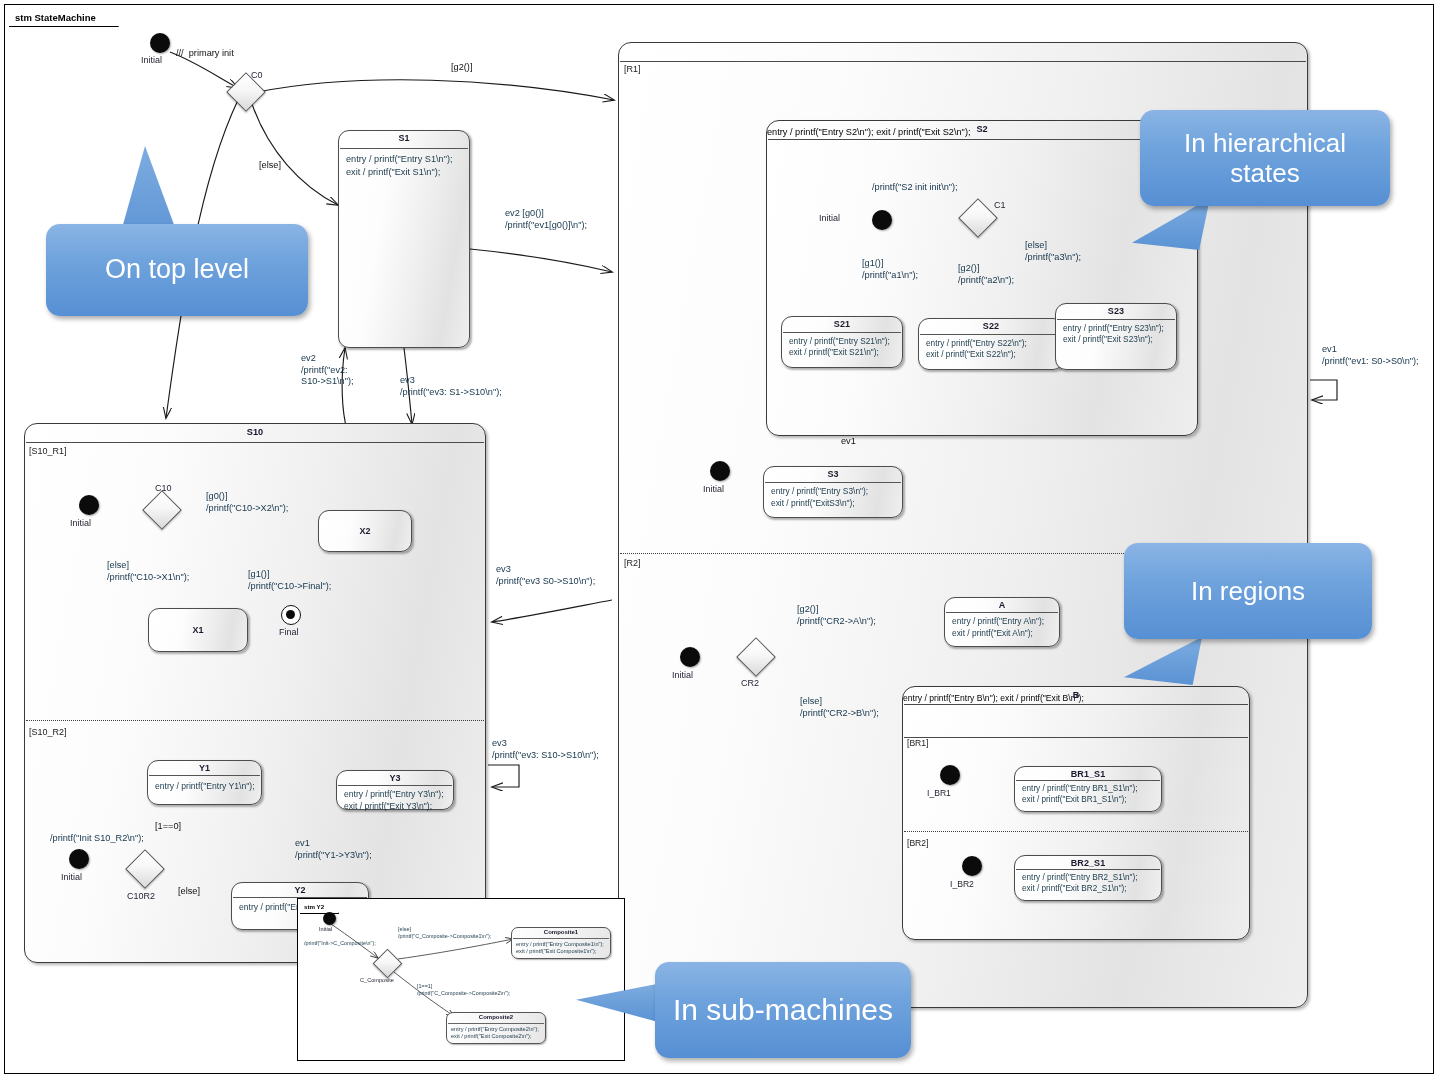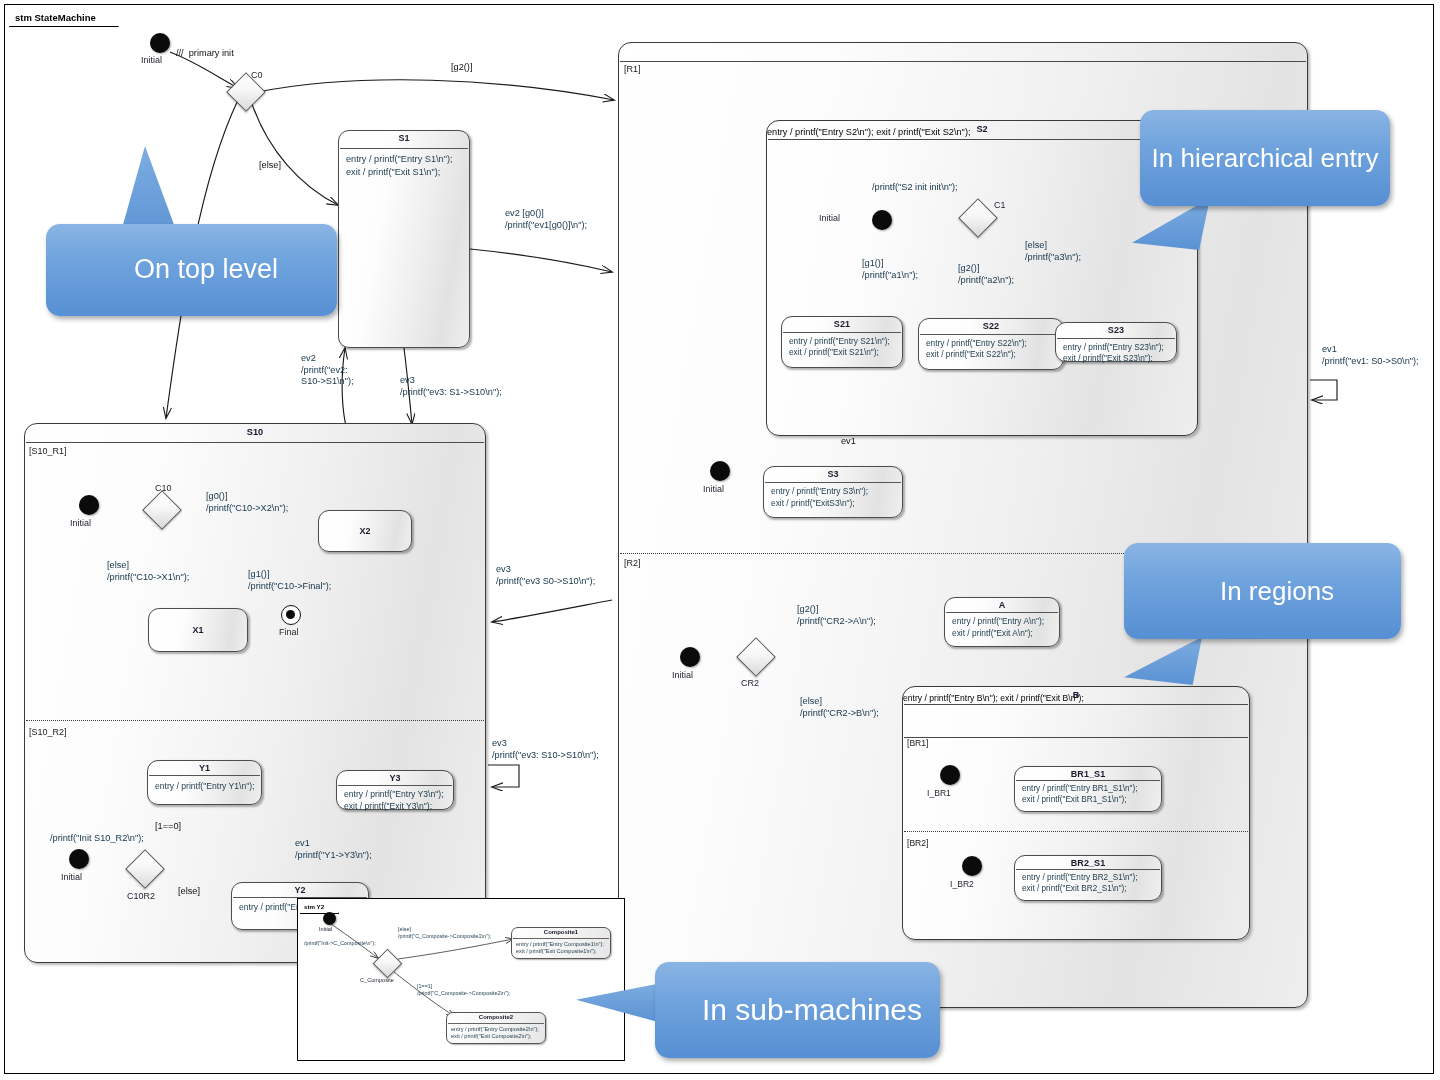--- a/index.html
+++ b/index.html
@@ -77,21 +77,21 @@
   .ins-state > .body{position:absolute;left:4px;right:2px;font-size:5.6px;
                      color:#1b3a4b;line-height:7.4px;white-space:pre;}
   .ins-tl{position:absolute;font-size:5.4px;color:#1b3a4b;line-height:7px;white-space:pre;}
   .ins-lbl{position:absolute;font-size:5.6px;color:#231d2e;}
 
   
   .callout{position:absolute;border-radius:14px;
            background:linear-gradient(180deg,#8ab4e4 0%,#6fa3dd 40%,#568fd3 100%);
            box-shadow:2px 3px 5px rgba(0,0,0,.33);
            color:#fff;display:flex;align-items:center;justify-content:center;
-           text-align:center;line-height:1.16;font-weight:400;padding-left:29px;}
+           text-align:center;line-height:1.16;font-weight:400;}
   .tail{position:absolute;background:linear-gradient(180deg,#7dace0 0%,#5a92d4 100%);
         filter:drop-shadow(1px 2px 2px rgba(0,0,0,.28));}
 </style>
 </head>
 <body>
 
 <div id="frame">
   <div class="frame-tab">stm StateMachine</div>
 </div>
 
@@ -223,21 +223,21 @@
   <span class="sep" style="top:15px"></span>
   <span class="body" style="top:19px;font-size:8.3px;line-height:11.4px">entry / printf("Entry S21\n");
 exit / printf("Exit S21\n");</span>
 </div>
 <div class="state" style="left:918px;top:318px;width:146px;height:52px">
   <span class="nm">S22</span>
   <span class="sep" style="top:15px"></span>
   <span class="body" style="top:19px;font-size:8.3px;line-height:11.4px">entry / printf("Entry S22\n");
 exit / printf("Exit S22\n");</span>
 </div>
-<div class="state" style="left:1055px;top:322px;width:122px;height:40px">
+<div class="state" style="left:1055px;top:303px;width:122px;height:67px">
   <span class="nm">S23</span>
   <span class="sep" style="top:15px"></span>
   <span class="body" style="top:19px;font-size:8.3px;line-height:11.4px">entry / printf("Entry S23\n");
 exit / printf("Exit S23\n");</span>
 </div>
 
 <div class="tl blk" style="left:841px;top:436px">ev1</div>
 <div class="initial" style="left:710px;top:461px"></div>
 <div class="pslbl" style="left:703px;top:484px">Initial</div>
 <div class="state" style="left:763px;top:466px;width:140px;height:52px">
@@ -386,21 +386,21 @@
 
 <div class="tail" style="left:112px;top:146px;width:66px;height:104px;
             clip-path:polygon(50% 0%,100% 86%,6% 100%);"></div>
 <div class="callout" style="left:46px;top:224px;width:262px;height:92px;font-size:27px;">
   <span>On top level</span>
 </div>
 
 <div class="tail" style="left:1132px;top:198px;width:78px;height:52px;
             clip-path:polygon(100% 0%,86% 100%,0% 86%);"></div>
 <div class="callout" style="left:1140px;top:110px;width:250px;height:96px;font-size:26px;padding:0 10px;box-sizing:border-box;">
-  <span>In hierarchical entry</span>
+  <span>In hierarchical states</span>
 </div>
 
 <div class="tail" style="left:1124px;top:637px;width:78px;height:48px;
             clip-path:polygon(100% 0%,88% 100%,0% 84%);"></div>
 <div class="callout" style="left:1124px;top:543px;width:248px;height:96px;font-size:26px;">
   <span>In regions</span>
 </div>
 
 <div class="tail" style="left:576px;top:983px;width:86px;height:40px;
             clip-path:polygon(100% 0%,100% 100%,0% 42%);"></div>

